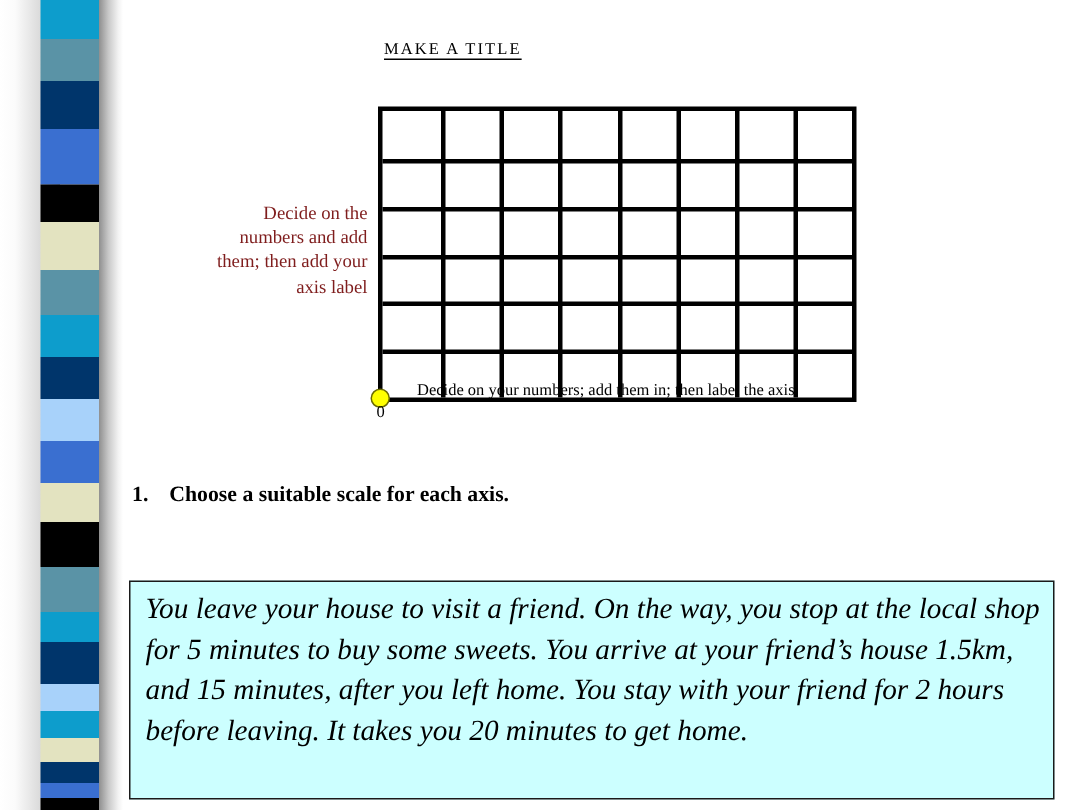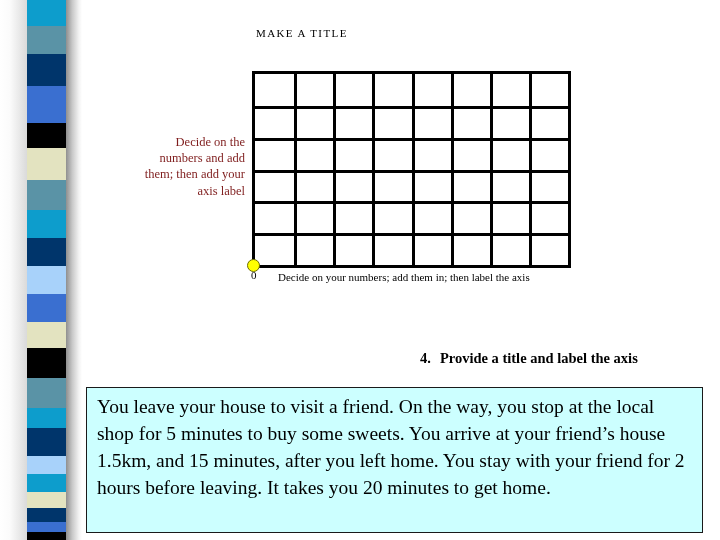--- a/index.html
+++ b/index.html
@@ -53,20 +53,21 @@
   }
 
   
   #page-title {
     position: absolute;
     left: 256px;
     top: 27px;
     font-size: 11px;
     letter-spacing: 1.4px;
     color: #000000;
+    text-decoration: underline;
     text-underline-offset: 3px;
     white-space: nowrap;
   }
 
   
   #y-axis-label {
     position: absolute;
     left: 140px;
     top: 134px;
     width: 105px;
@@ -116,21 +117,21 @@
   #origin-zero {
     position: absolute;
     left: 251px;
     top: 269px;
     font-size: 11px;
     color: #000000;
   }
   #x-axis-label {
     position: absolute;
     left: 278px;
-    top: 271px;
+    top: 254px;
     font-size: 11px;
     color: #000000;
     white-space: nowrap;
   }
 
   
   #steps {
     position: absolute;
     left: 0;
     top: 322px;
@@ -154,20 +155,21 @@
   
   #scenario-box {
     position: absolute;
     left: 86px;
     top: 387px;
     width: 617px;
     height: 146px;
     background: #ccffff;
     border: 1.5px solid #1a1a1a;
     box-sizing: border-box;
+    font-style: italic;
   }
   #scenario-text {
     padding: 5px 8px 0 10px;
     font-size: 19.5px;
     line-height: 27px;
     color: #000000;
   }
 </style>
 </head>
 <body>
@@ -217,20 +219,20 @@
     <div class="hline" style="top: 64px;"></div>
     <div class="hline" style="top: 96px;"></div>
     <div class="hline" style="top: 127px;"></div>
     <div class="hline" style="top: 159px;"></div>
   </div>
 <div id="origin-dot"></div>
 <div id="origin-zero">0</div>
 <div id="x-axis-label">Decide on your numbers; add them in; then label the axis</div>
 
 <div id="steps">
-  <div class="step step-4">
-    <span class="num">4.</span><span class="txt">Provide a title and label the axis</span>
+  <div class="step step-1">
+    <span class="num">1.</span><span class="txt">Choose a suitable scale for each axis.</span>
   </div>
 </div>
 
 <div id="scenario-box">
   <div id="scenario-text">You leave your house to visit a friend. On the way, you stop at the local shop for 5 minutes to buy some sweets. You arrive at your friend’s house 1.5km, and 15 minutes, after you left home. You stay with your friend for 2 hours before leaving. It takes you 20 minutes to get home.</div>
 </div>
 
 </body></html>

